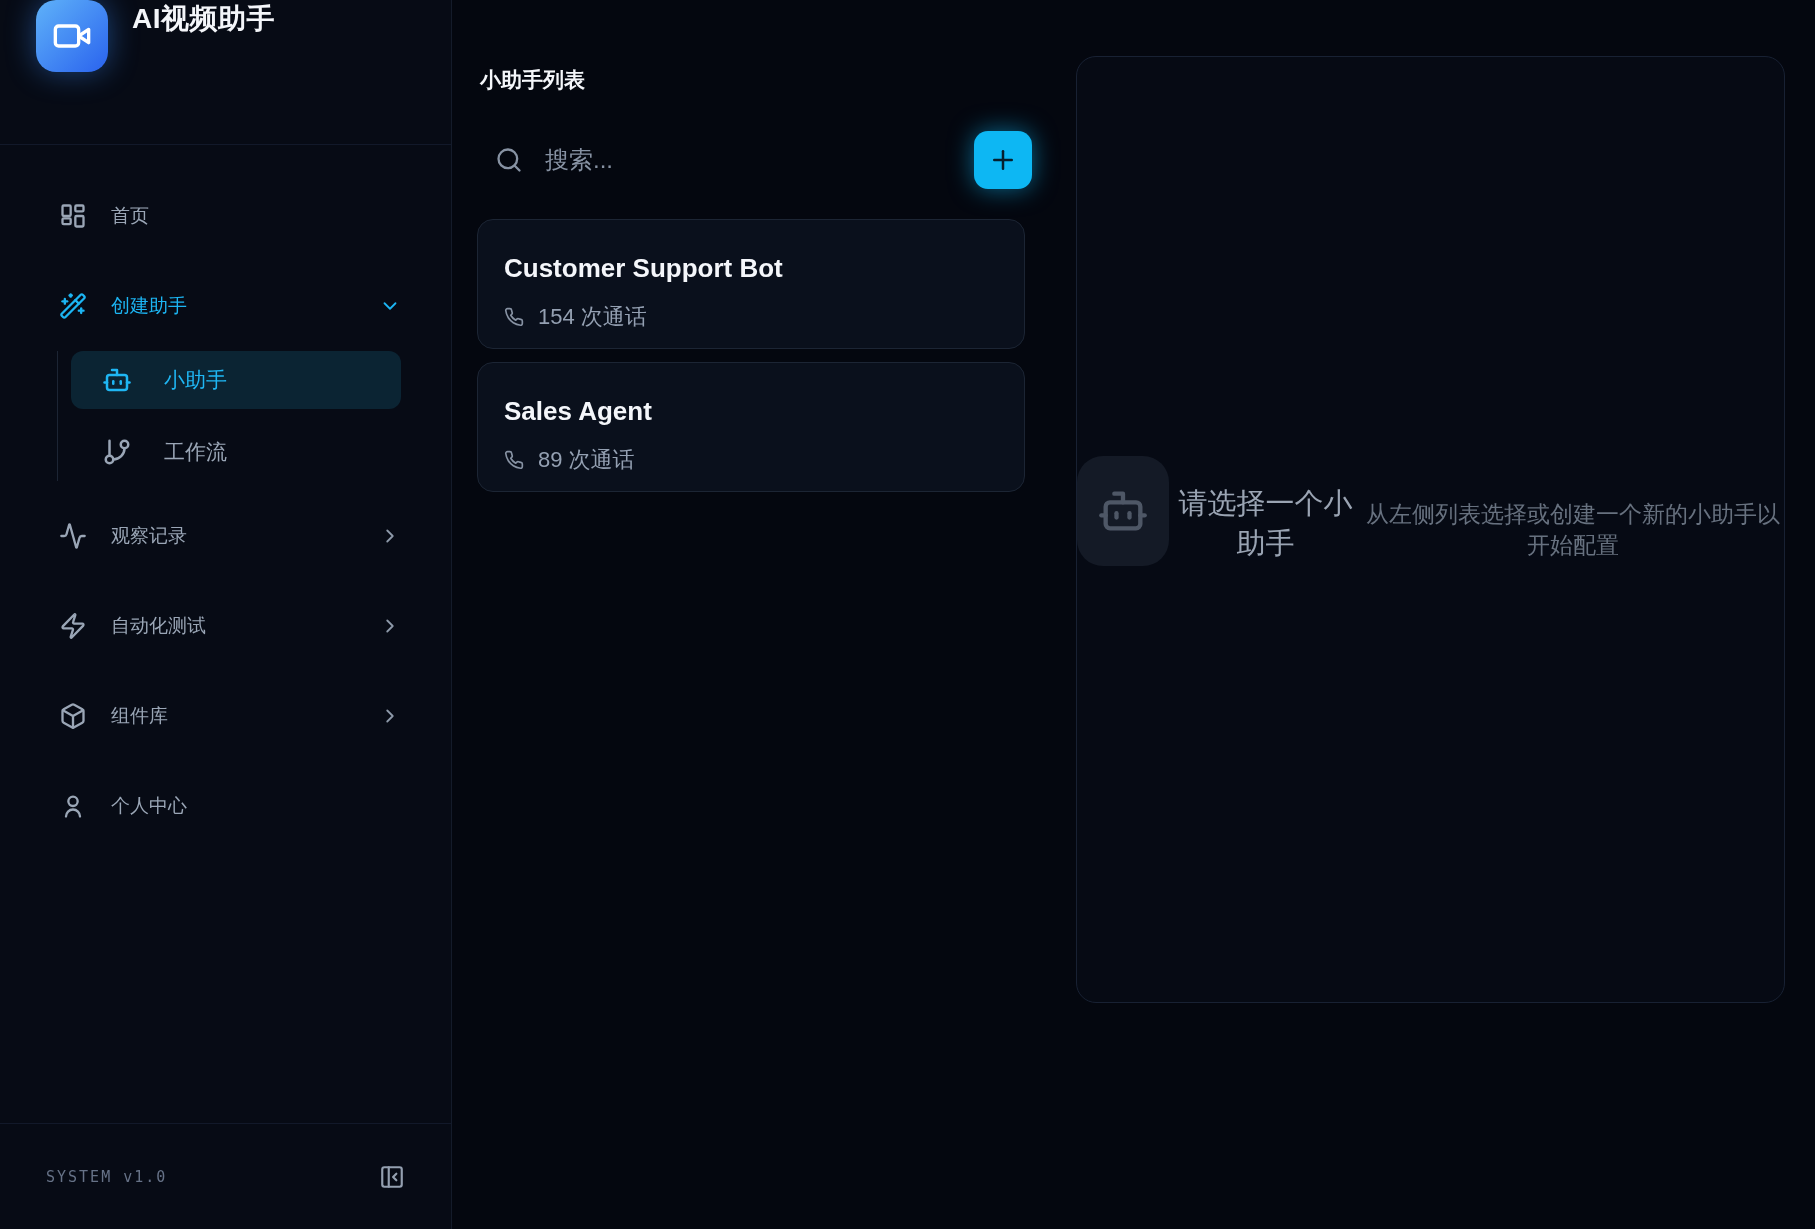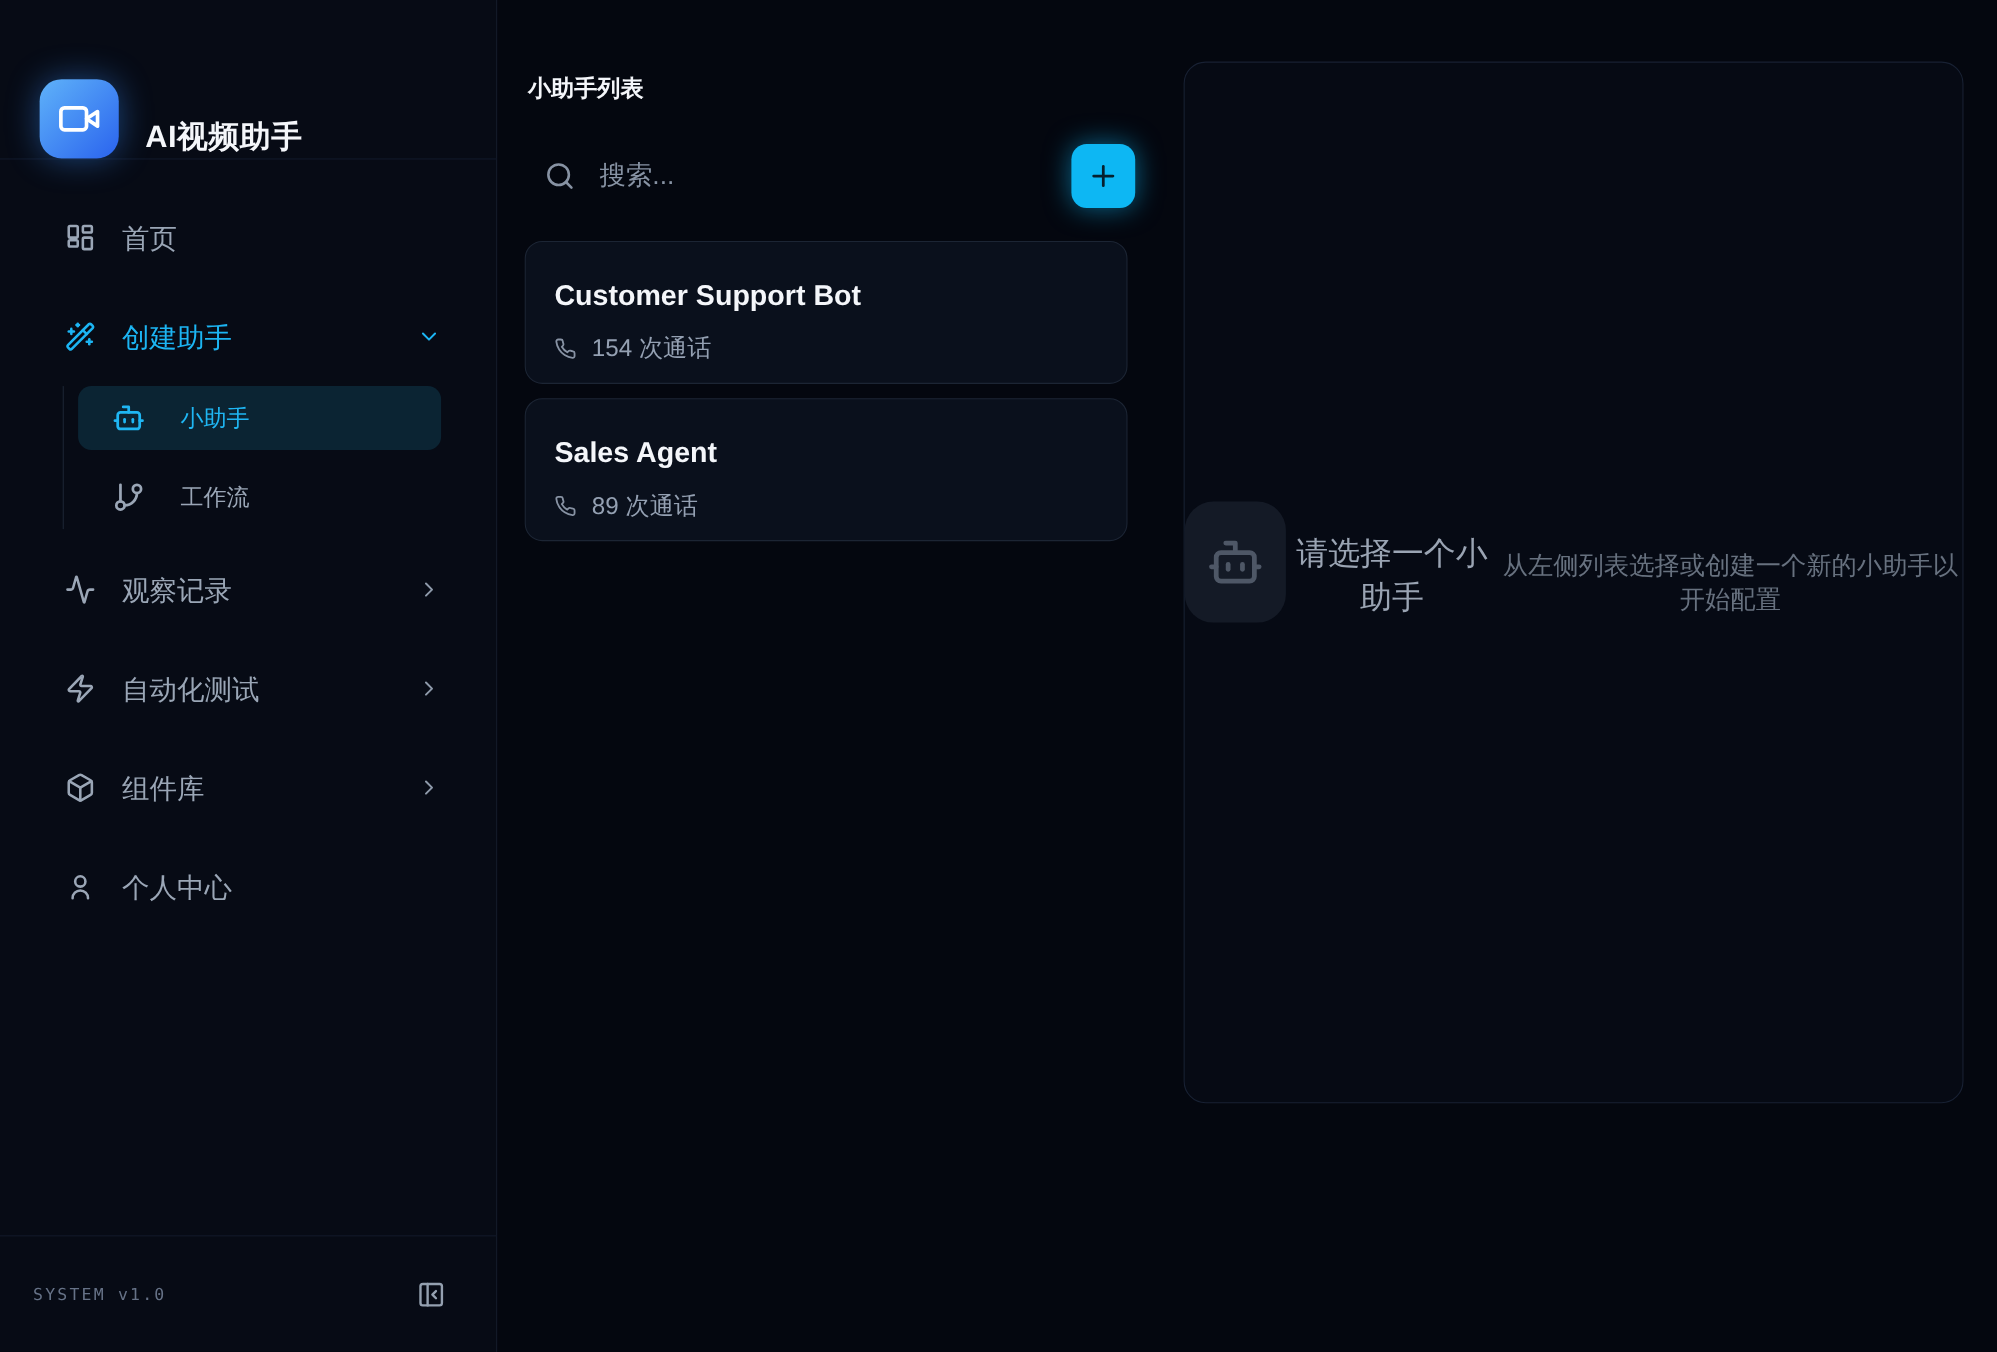--- a/index.html
+++ b/index.html
@@ -12,41 +12,41 @@
     overflow:hidden;
   }
   .app { display:flex; width:1815px; height:1229px; }
 
   
   .sidebar {
     position:relative; flex:0 0 452px; width:452px; height:100%;
     background:#070b15; border-right:1px solid #141b2a;
   }
   .sidebar-header {
-    height:145px; display:flex; align-items:flex-end; gap:24px;
+    height:145px; display:flex; align-items:flex-start; gap:24px;
     padding:0 36px; border-bottom:1px solid #12192a;
   }
   .logo {
     width:72px; height:72px; border-radius:20px;
     background:linear-gradient(135deg,#5fb2f9 0%,#2a63ee 100%);
     display:flex; align-items:center; justify-content:center;
     box-shadow:0 0 30px rgba(56,140,248,.45);
     color:#ffffff; flex:0 0 72px;
   }
   .logo svg { width:40px; height:40px; }
   .app-title { font-size:28px; font-weight:700; color:#f4f6fa; letter-spacing:.5px; }
 
   .nav { padding:42px 50px 0 36px; }
   .nav-item {
     display:flex; align-items:center; gap:24px; height:58px;
     padding-left:23px; margin-bottom:32px; border-radius:12px;
     color:#9aa6b6; cursor:pointer;
   }
   .nav-item .icon { width:28px; height:28px; flex:0 0 28px; }
-  .nav-label { font-size:25px; white-space:nowrap; }
+  .nav-label { font-size:19px; white-space:nowrap; }
   .trail { margin-left:auto; width:22px; height:22px; color:#8d99a9; flex:0 0 22px; }
   .nav-item.accent { color:#1cb5f3; margin-bottom:0; }
   .nav-item.accent .trail { color:#1cb5f3; }
 
   .sub-list { margin:16px 0 26px 21px; border-left:1px solid #1c2534; padding-left:13px; }
   .sub-item {
     display:flex; align-items:center; gap:32px; height:58px;
     padding-left:31px; border-radius:12px; color:#9aa6b6;
     margin-bottom:14px; cursor:pointer;
   }
@@ -55,21 +55,21 @@
   .sub-label { font-size:21px; white-space:nowrap; }
 
   .sidebar-footer {
     position:absolute; left:0; right:0; bottom:0; height:106px;
     border-top:1px solid #12192a;
     display:flex; align-items:center; justify-content:space-between;
     padding:0 46px 0 30px;
   }
   .version {
     font-family:"DejaVu Sans Mono", monospace;
-    font-size:15px; letter-spacing:2px; color:#667287;
+    font-size:15px; letter-spacing:2px; color:#667287;margin-left:16px;
   }
   .collapse-btn {
     width:26px; height:26px; padding:0; border:none; background:transparent;
     color:#94a0b0; cursor:pointer; display:flex; align-items:center; justify-content:center;
   }
   .collapse-btn svg { width:26px; height:26px; }
 
   
   .main { flex:1; display:flex; background:#04070f; }
 

